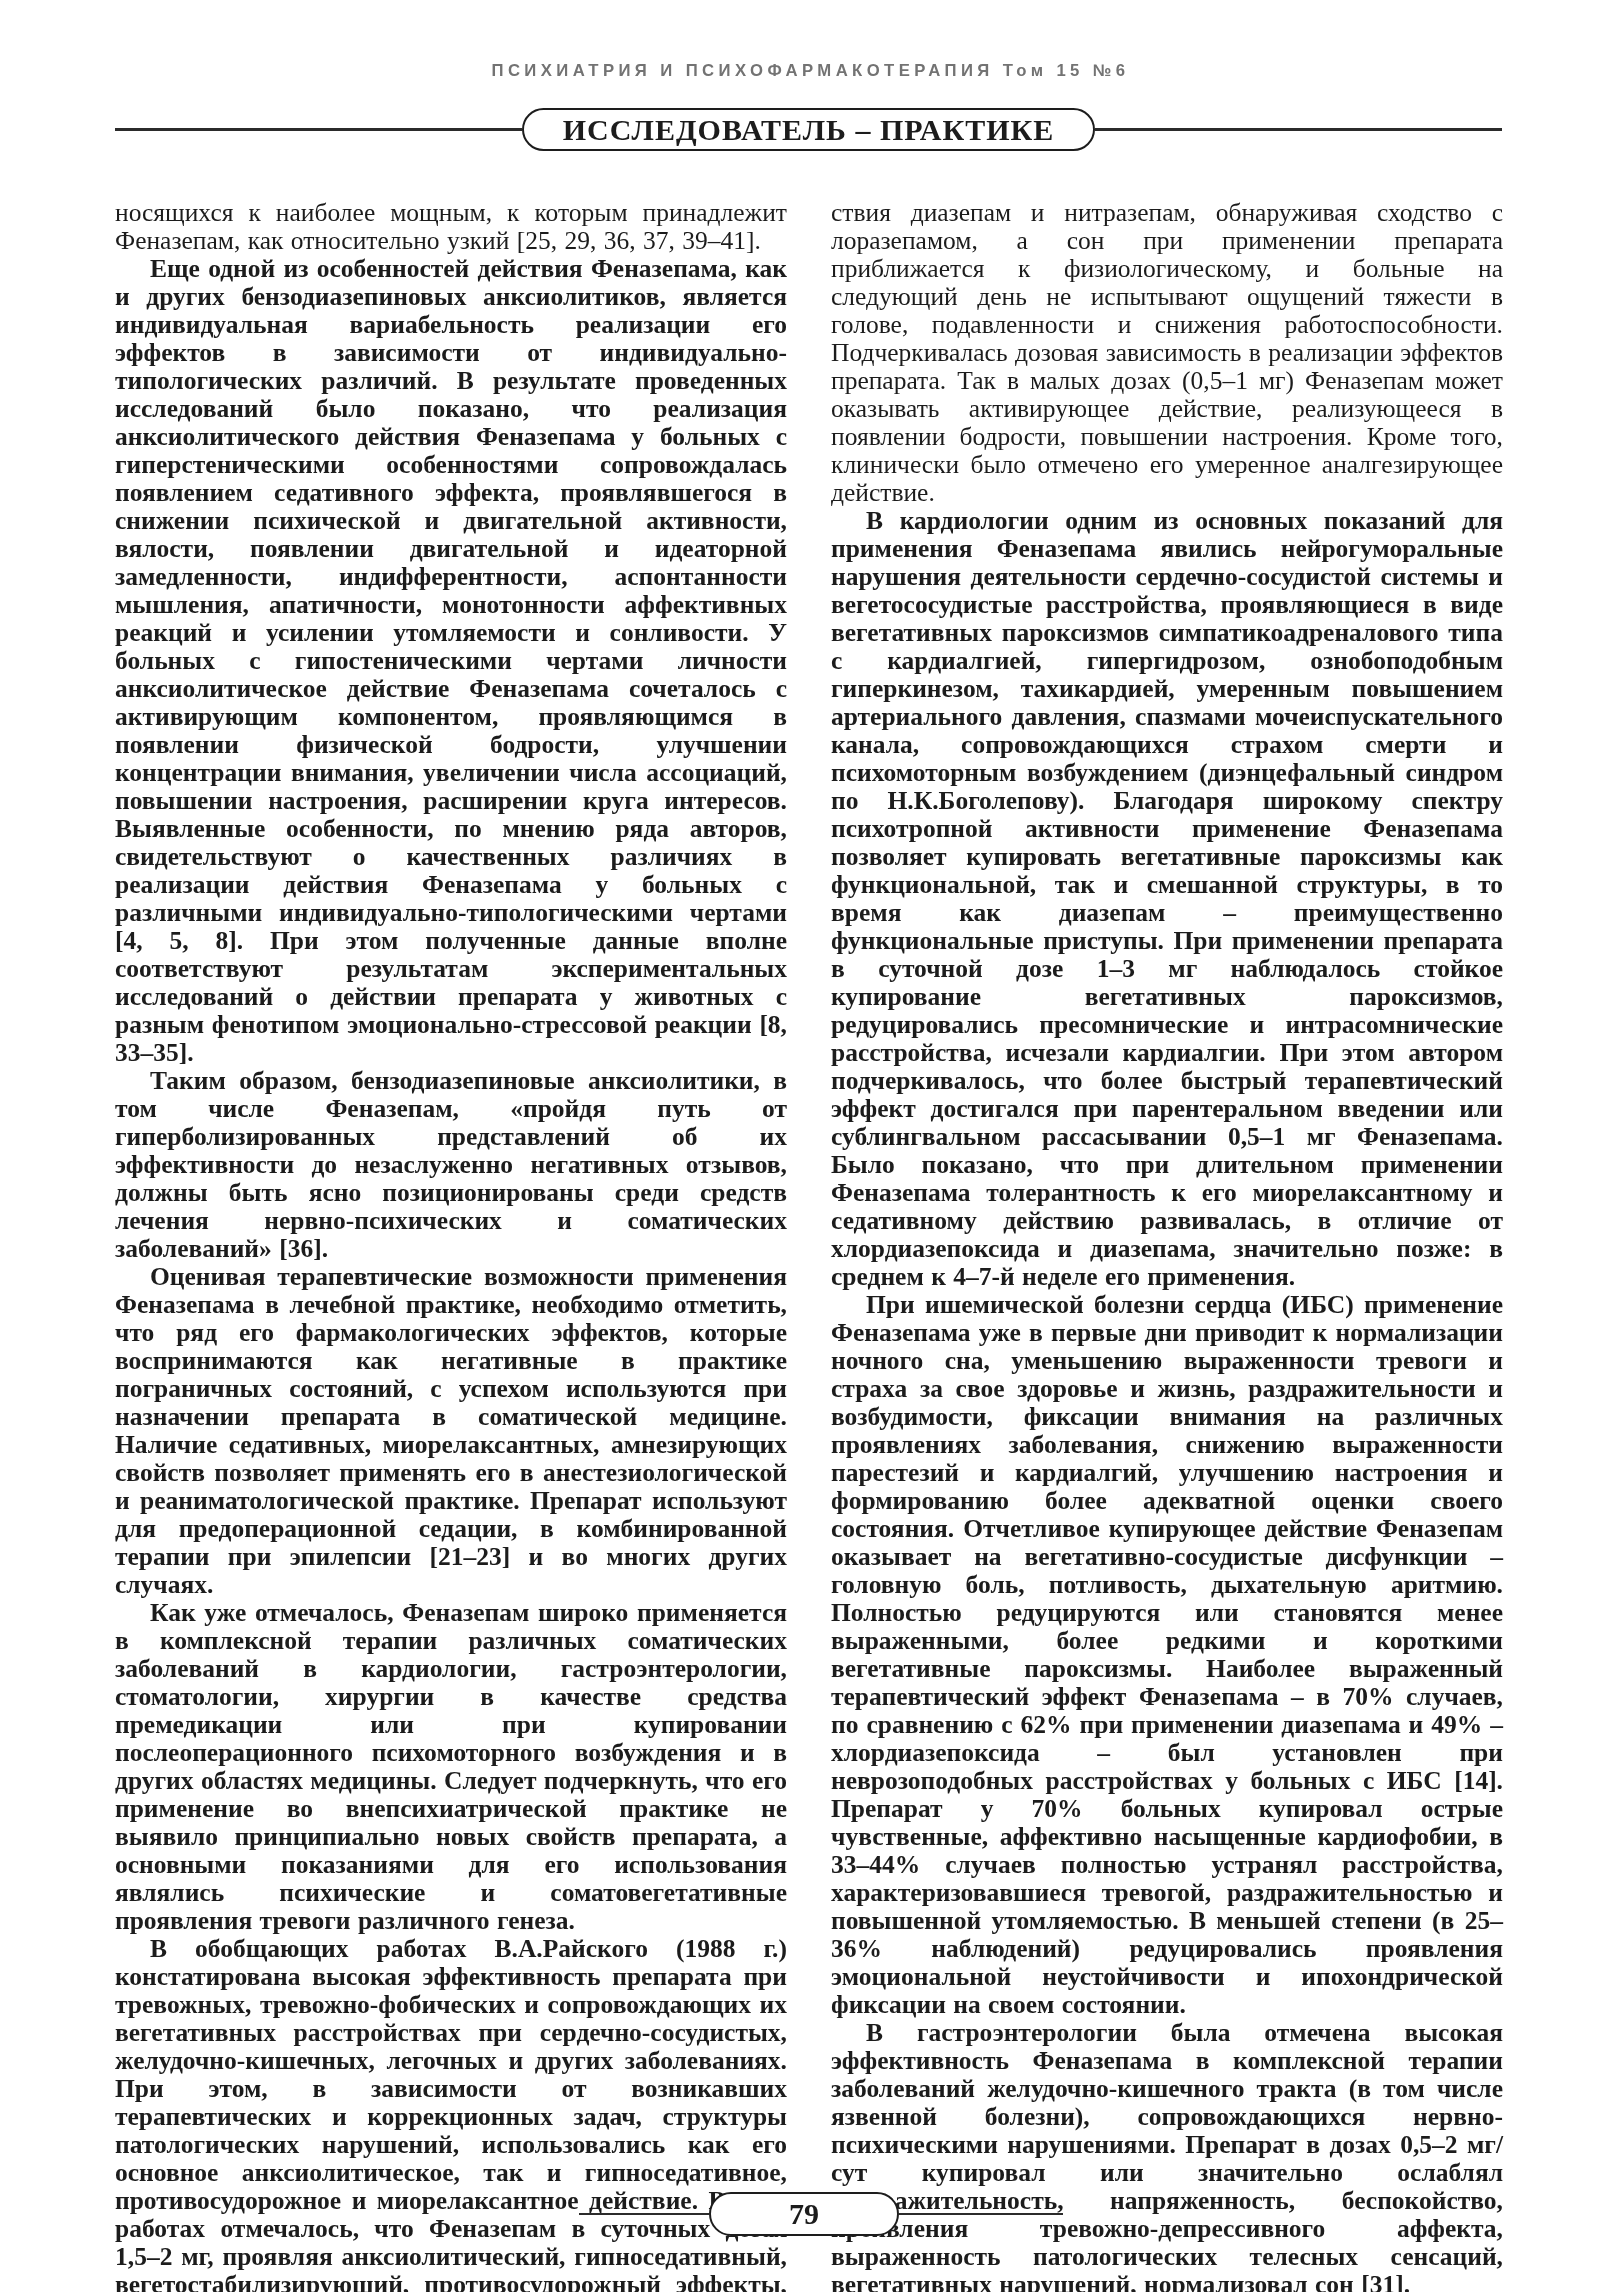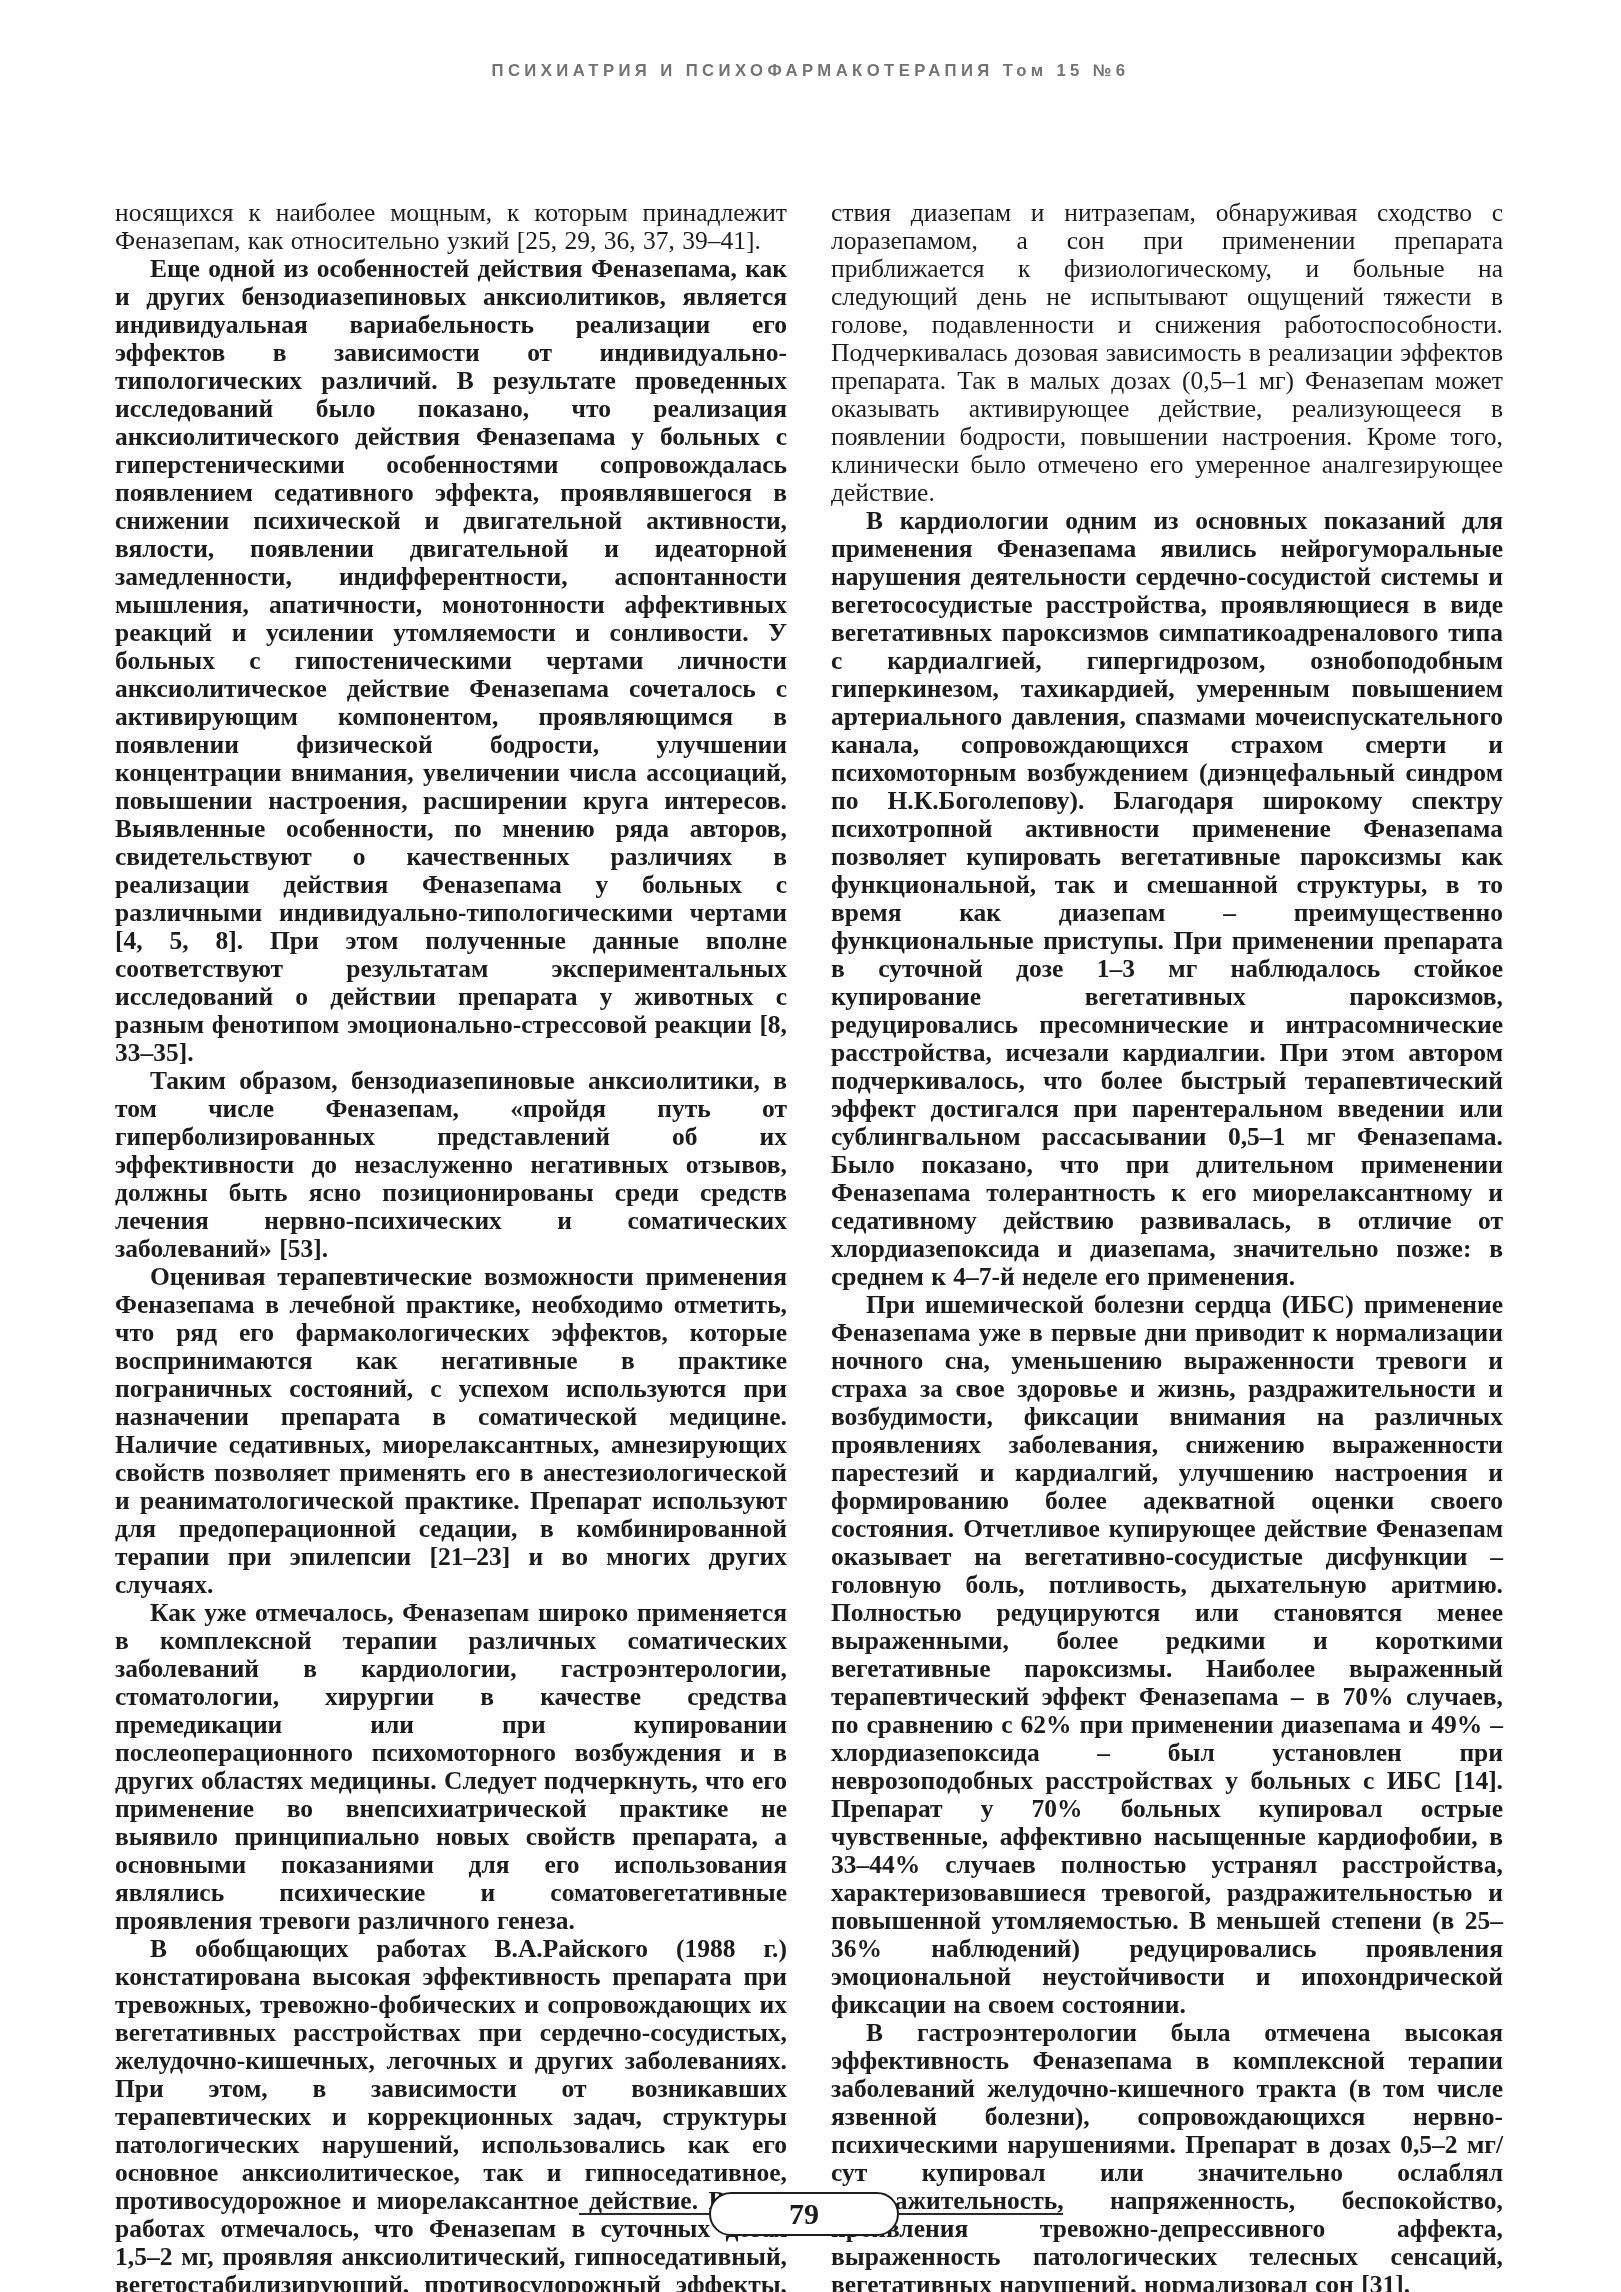--- a/index.html
+++ b/index.html
@@ -99,26 +99,31 @@
     font-size: 30px;
   }
 </style>
 </head>
 <body>
 
 <div class="page">
 
   <div class="journal-title">ПСИХИАТРИЯ И ПСИХОФАРМАКОТЕРАПИЯ Том 15 №6</div>
 
+  <div class="banner-row">
+    <div class="banner-rule"></div>
+    <div class="section-banner">ИССЛЕДОВАТЕЛЬ – ПРАКТИКЕ</div>
+    <div class="banner-rule"></div>
+  </div>
 
   <div class="columns">
     <div class="col" id="col-left">
         <p class="para">носящихся к наиболее мощным, к которым принадлежит Феназепам, как относительно узкий [25, 29, 36, 37, 39–41].</p>
         <p class="para indent">Еще одной из особенностей действия Феназепама, как и других бензодиазепиновых анксиолитиков, является индивидуальная вариабельность реализации его эффектов в зависимости от индивидуально-типологических различий. В результате проведенных исследований было показано, что реализация анксиолитического действия Феназепама у больных с гиперстеническими особенностями сопровождалась появлением седативного эффекта, проявлявшегося в снижении психической и двигательной активности, вялости, появлении двигательной и идеаторной замедленности, индифферентности, аспонтанности мышления, апатичности, монотонности аффективных реакций и усилении утомляемости и сонливости. У больных с гипостеническими чертами личности анксиолитическое действие Феназепама сочеталось с активирующим компонентом, проявляющимся в появлении физической бодрости, улучшении концентрации внимания, увеличении числа ассоциаций, повышении настроения, расширении круга интересов. Выявленные особенности, по мнению ряда авторов, свидетельствуют о качественных различиях в реализации действия Феназепама у больных с различными индивидуально-типологическими чертами [4, 5, 8]. При этом полученные данные вполне соответствуют результатам экспериментальных исследований о действии препарата у животных с разным фенотипом эмоционально-стрессовой реакции [8, 33–35].</p>
-        <p class="para indent">Таким образом, бензодиазепиновые анксиолитики, в том числе Феназепам, «пройдя путь от гиперболизированных представлений об их эффективности до незаслуженно негативных отзывов, должны быть ясно позиционированы среди средств лечения нервно-психических и соматических заболеваний» [53].</p>
+        <p class="para indent">Таким образом, бензодиазепиновые анксиолитики, в том числе Феназепам, «пройдя путь от гиперболизированных представлений об их эффективности до незаслуженно негативных отзывов, должны быть ясно позиционированы среди средств лечения нервно-психических и соматических заболеваний» [36].</p>
         <p class="para indent">Оценивая терапевтические возможности применения Феназепама в лечебной практике, необходимо отметить, что ряд его фармакологических эффектов, которые воспринимаются как негативные в практике пограничных состояний, с успехом используются при назначении препарата в соматической медицине. Наличие седативных, миорелаксантных, амнезирующих свойств позволяет применять его в анестезиологической и реаниматологической практике. Препарат используют для предоперационной седации, в комбинированной терапии при эпилепсии [21–23] и во многих других случаях.</p>
         <p class="para indent">Как уже отмечалось, Феназепам широко применяется в комплексной терапии различных соматических заболеваний в кардиологии, гастроэнтерологии, стоматологии, хирургии в качестве средства премедикации или при купировании послеоперационного психомоторного возбуждения и в других областях медицины. Следует подчеркнуть, что его применение во внепсихиатрической практике не выявило принципиально новых свойств препарата, а основными показаниями для его использования являлись психические и соматовегетативные проявления тревоги различного генеза.</p>
         <p class="para indent">В обобщающих работах В.А.Райского (1988 г.) констатирована высокая эффективность препарата при тревожных, тревожно-фобических и сопровождающих их вегетативных расстройствах при сердечно-сосудистых, желудочно-кишечных, легочных и других заболеваниях. При этом, в зависимости от возникавших терапевтических и коррекционных задач, структуры патологических нарушений, использовались как его основное анксиолитическое, так и гипноседативное, противосудорожное и миорелаксантное действие. В этих работах отмечалось, что Феназепам в суточных дозах 1,5–2 мг, проявляя анксиолитический, гипноседативный, вегетостабилизирующий, противосудорожный эффекты, превосходит по всем видам дей-</p>
       </div>
     <div class="col" id="col-right">
         <p class="para">ствия диазепам и нитразепам, обнаруживая сходство с лоразепамом, а сон при применении препарата приближается к физиологическому, и больные на следующий день не испытывают ощущений тяжести в голове, подавленности и снижения работоспособности. Подчеркивалась дозовая зависимость в реализации эффектов препарата. Так в малых дозах (0,5–1 мг) Феназепам может оказывать активирующее действие, реализующееся в появлении бодрости, повышении настроения. Кроме того, клинически было отмечено его умеренное аналгезирующее действие.</p>
         <p class="para indent">В кардиологии одним из основных показаний для применения Феназепама явились нейрогуморальные нарушения деятельности сердечно-сосудистой системы и вегетососудистые расстройства, проявляющиеся в виде вегетативных пароксизмов симпатикоадреналового типа с кардиалгией, гипергидрозом, ознобоподобным гиперкинезом, тахикардией, умеренным повышением артериального давления, спазмами мочеиспускательного канала, сопровождающихся страхом смерти и психомоторным возбуждением (диэнцефальный синдром по Н.К.Боголепову). Благодаря широкому спектру психотропной активности применение Феназепама позволяет купировать вегетативные пароксизмы как функциональной, так и смешанной структуры, в то время как диазепам – преимущественно функциональные приступы. При применении препарата в суточной дозе 1–3 мг наблюдалось стойкое купирование вегетативных пароксизмов, редуцировались пресомнические и интрасомнические расстройства, исчезали кардиалгии. При этом автором подчеркивалось, что более быстрый терапевтический эффект достигался при парентеральном введении или сублингвальном рассасывании 0,5–1 мг Феназепама. Было показано, что при длительном применении Феназепама толерантность к его миорелаксантному и седативному действию развивалась, в отличие от хлордиазепоксида и диазепама, значительно позже: в среднем к 4–7-й неделе его применения.</p>
         <p class="para indent">При ишемической болезни сердца (ИБС) применение Феназепама уже в первые дни приводит к нормализации ночного сна, уменьшению выраженности тревоги и страха за свое здоровье и жизнь, раздражительности и возбудимости, фиксации внимания на различных проявлениях заболевания, снижению выраженности парестезий и кардиалгий, улучшению настроения и формированию более адекватной оценки своего состояния. Отчетливое купирующее действие Феназепам оказывает на вегетативно-сосудистые дисфункции – головную боль, потливость, дыхательную аритмию. Полностью редуцируются или становятся менее выраженными, более редкими и короткими вегетативные пароксизмы. Наиболее выраженный терапевтический эффект Феназепама – в 70% случаев, по сравнению с 62% при применении диазепама и 49% – хлордиазепоксида – был установлен при неврозоподобных расстройствах у больных с ИБС [14]. Препарат у 70% больных купировал острые чувственные, аффективно насыщенные кардиофобии, в 33–44% случаев полностью устранял расстройства, характеризовавшиеся тревогой, раздражительностью и повышенной утомляемостью. В меньшей степени (в 25–36% наблюдений) редуцировались проявления эмоциональной неустойчивости и ипохондрической фиксации на своем состоянии.</p>
         <p class="para indent">В гастроэнтерологии была отмечена высокая эффективность Феназепама в комплексной терапии заболеваний желудочно-кишечного тракта (в том числе язвенной болезни), сопровождающихся нервно-психическими нарушениями. Препарат в дозах 0,5–2 мг/сут купировал или значительно ослаблял раздражительность, напряженность, беспокойство, проявления тревожно-депрессивного аффекта, выраженность патологических телесных сенсаций, вегетативных нарушений, нормализовал сон [31].</p>
       </div>

